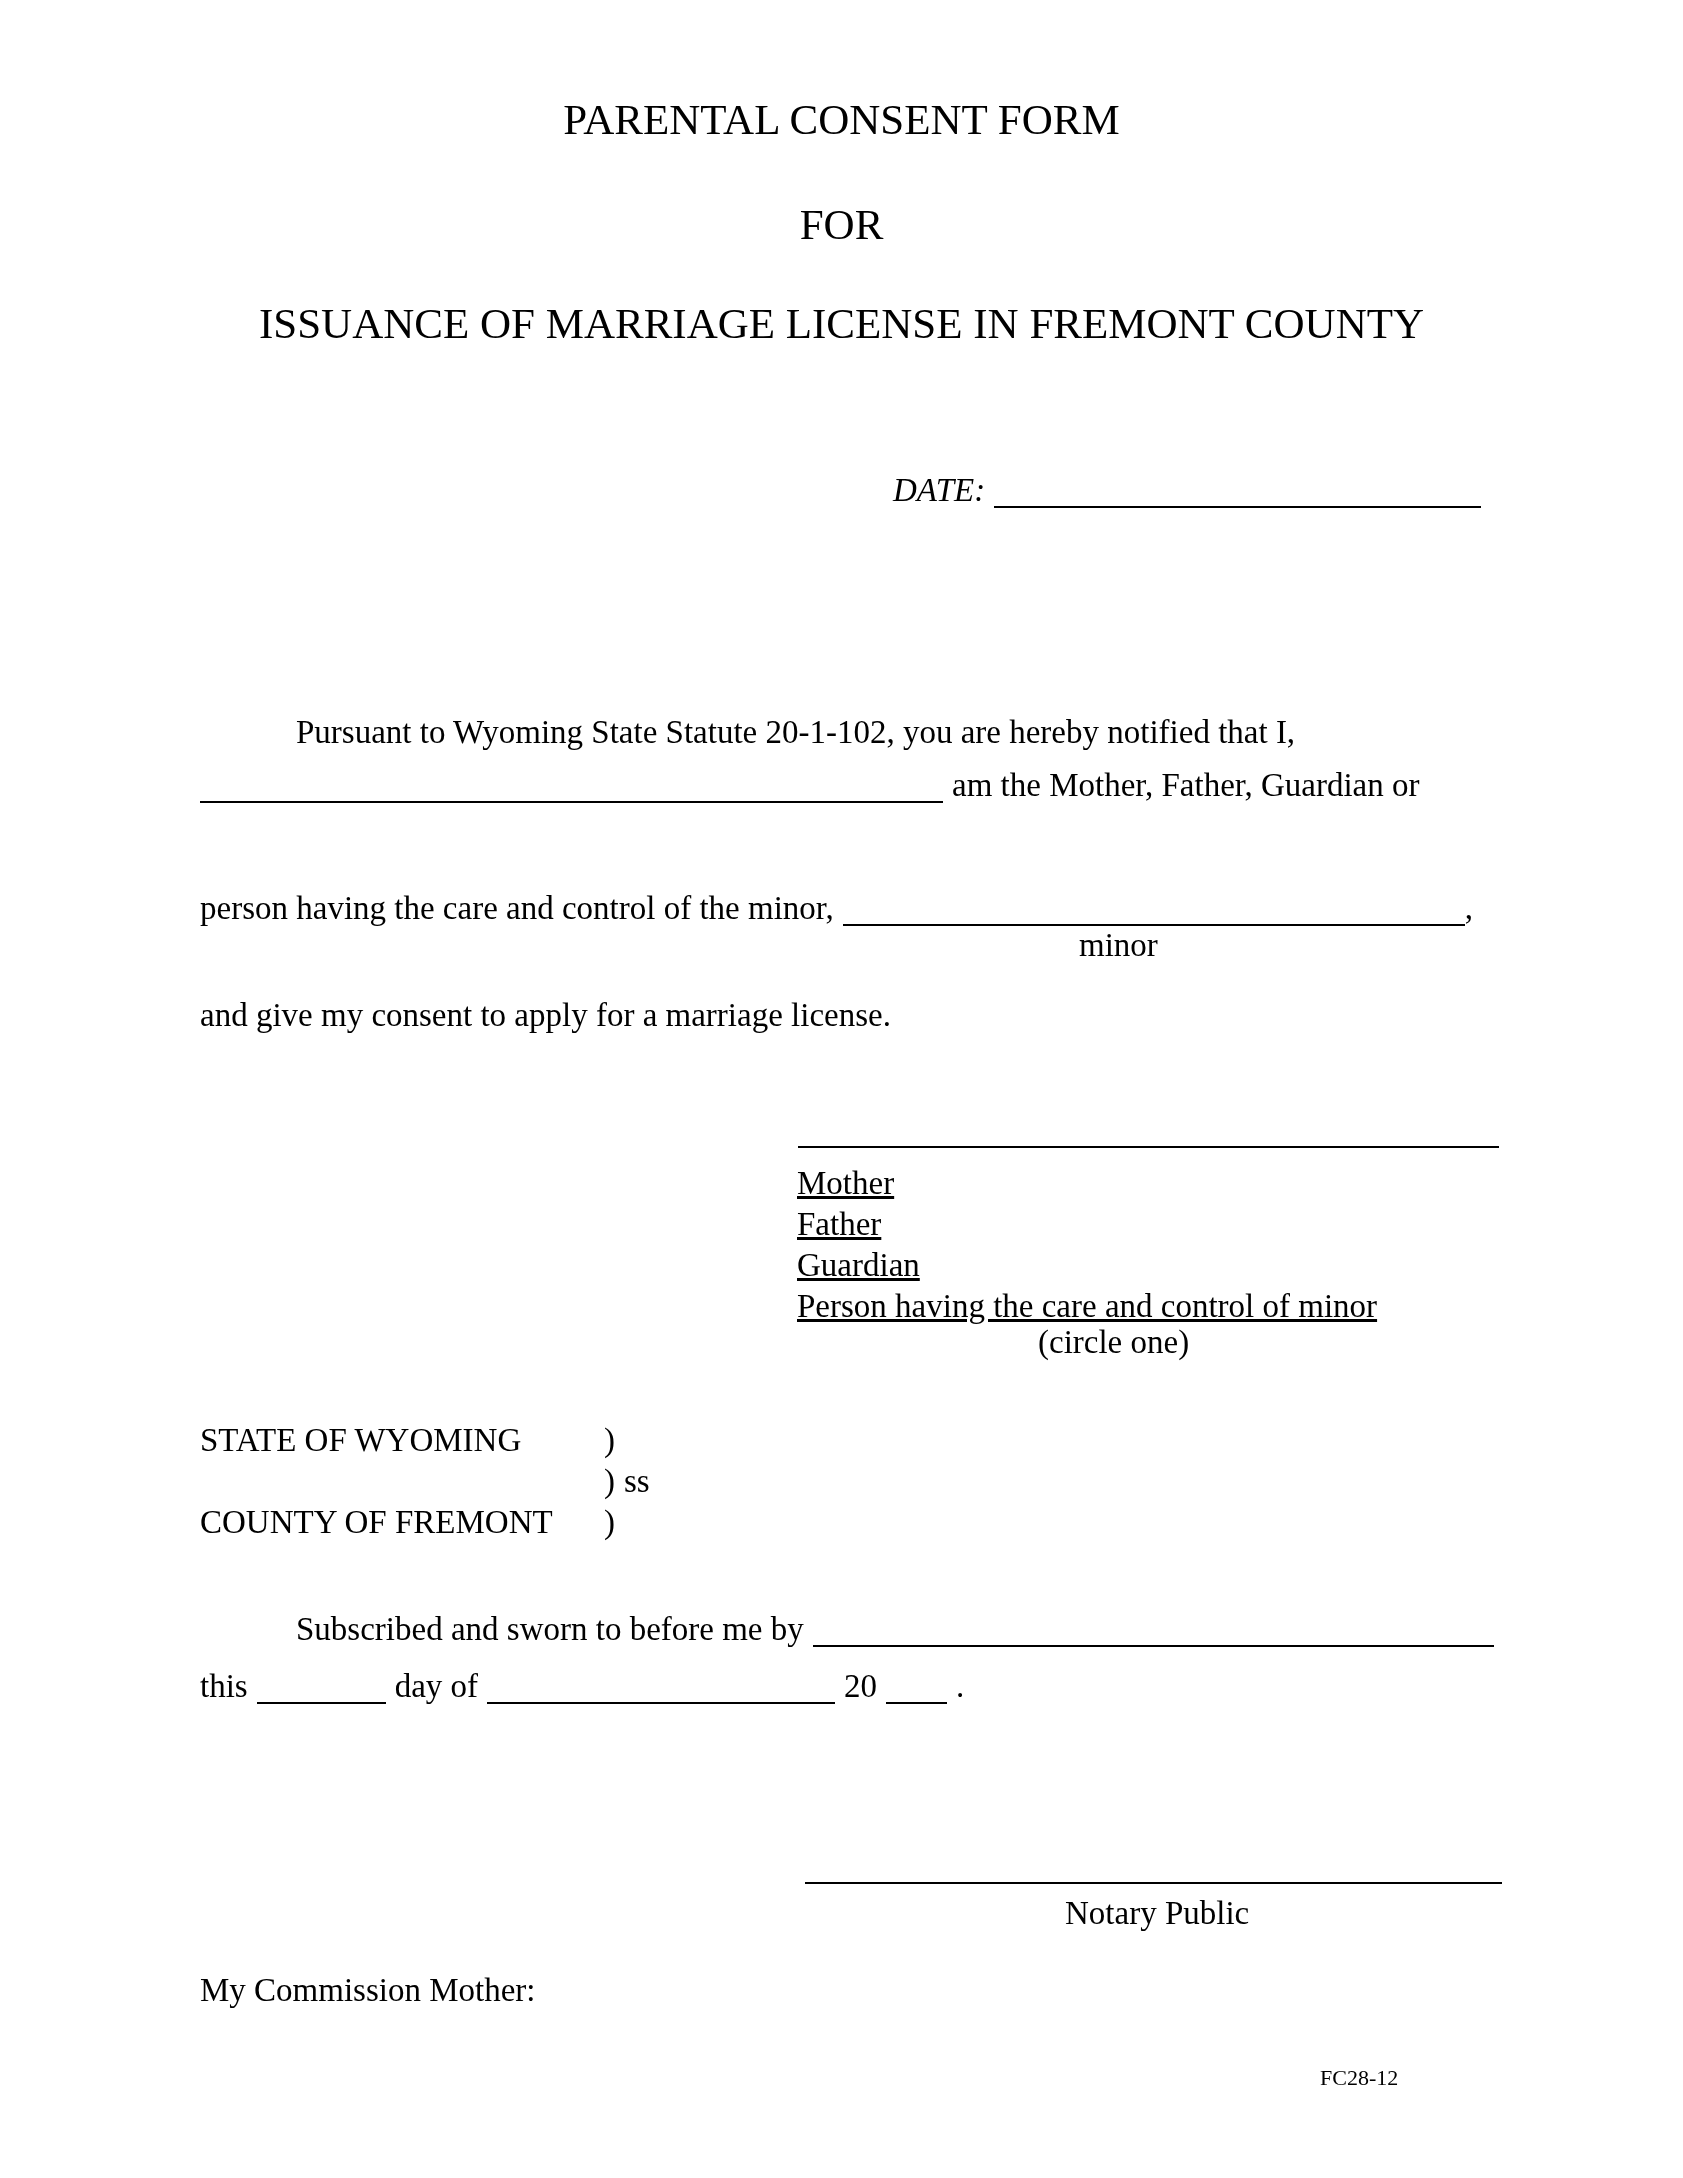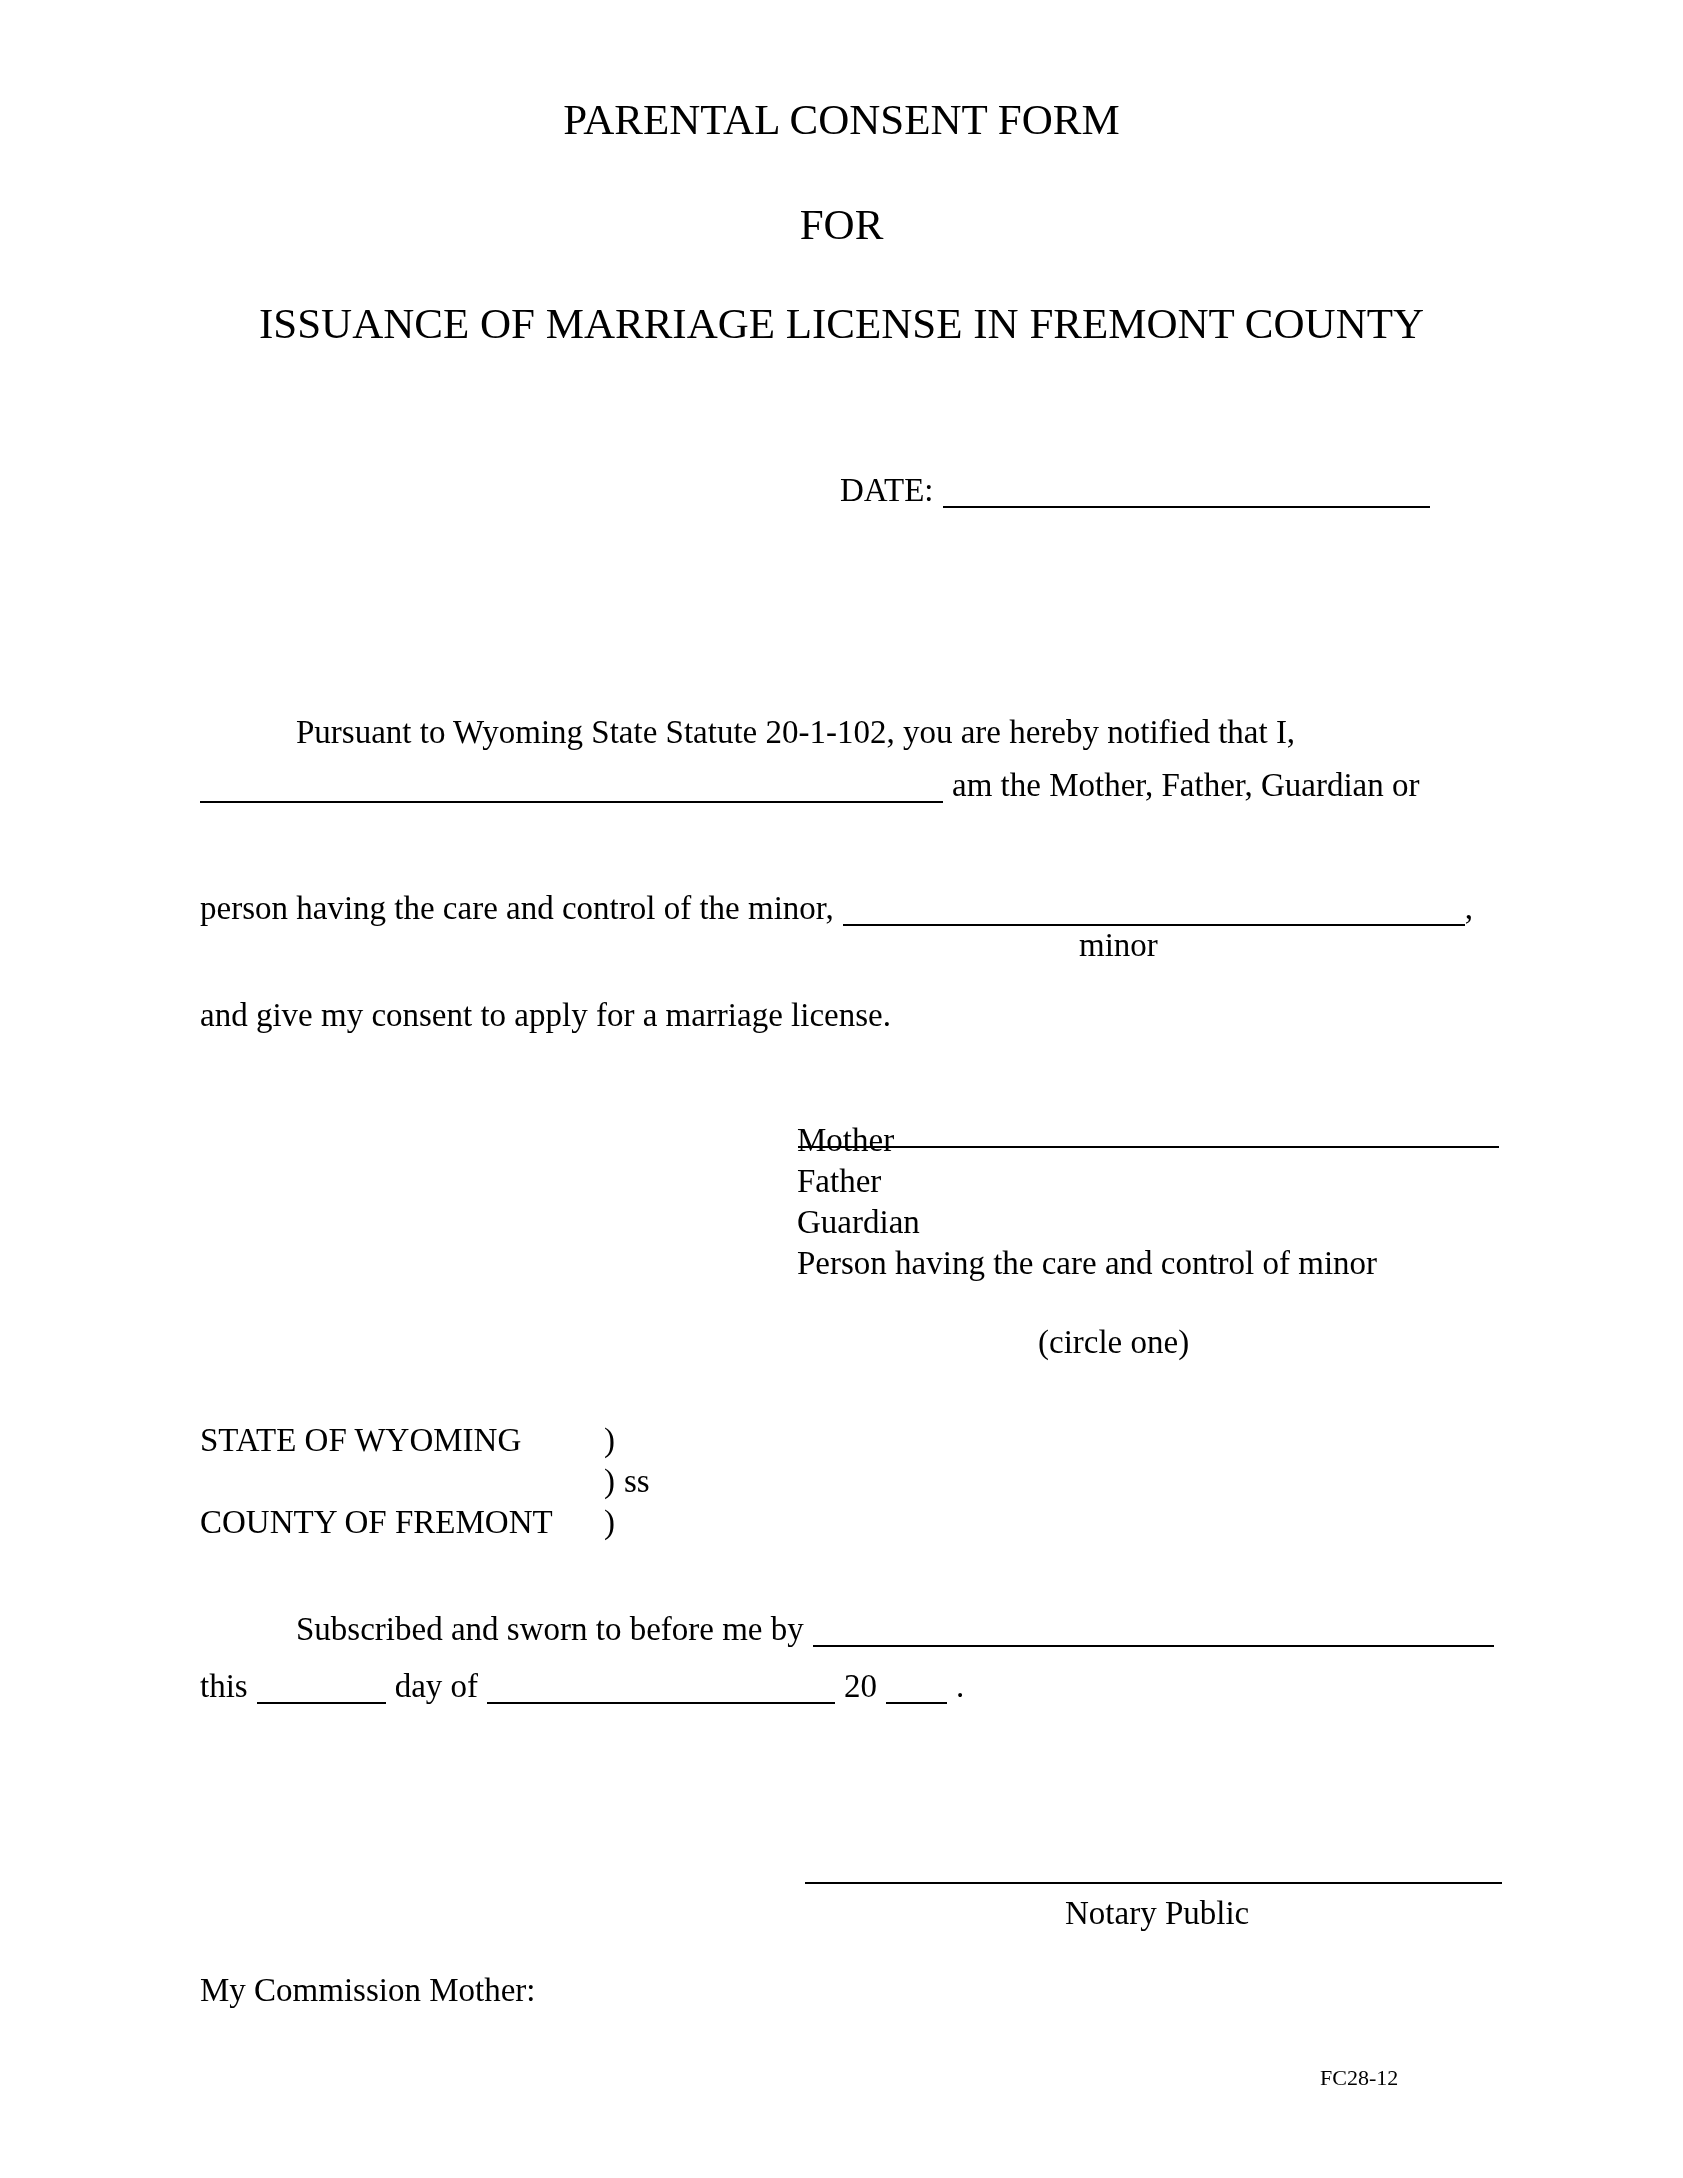--- a/index.html
+++ b/index.html
@@ -33,40 +33,40 @@
 </style>
 </head>
 <body>
 
 <div class="page">
 
   <div class="abs center bold title" style="top:95px;">PARENTAL CONSENT FORM</div>
   <div class="abs center bold title" style="top:200px;">FOR</div>
   <div class="abs center bold title" style="top:299px;">ISSUANCE OF MARRIAGE LICENSE IN FREMONT COUNTY</div>
 
-  <div class="abs" style="top:469px; left:840px;">
+  <div class="abs" style="top:469px; left:893px;font-style:italic;">
     <span>DATE:</span><span class="blank ml" style="width:487px;"></span>
   </div>
 
 
   <div class="abs" style="top:691px; left:296px;margin-top:20px;">Pursuant to Wyoming State Statute 20-1-102, you are hereby notified that I,</div>
 
   <div class="abs" style="top:764px; left:200px;">
     <span class="blank" style="width:743px;"></span><span class="ml">am the Mother, Father, Guardian or</span>
   </div>
 
   <div class="abs" style="top:887px; left:200px;">
     <span>person having the care and control of the minor,</span><span class="blank ml" style="width:622px;"></span><span>,</span>
   </div>
   <div class="abs" style="top:924px; left:1079px;">minor</div>
 
   <div class="abs" style="top:994px; left:200px;">and give my consent to apply for a marriage license.</div>
 
   <div class="sig-line" style="top:1146px; left:798px; width:701px;"></div>
-  <div class="abs options" style="top:1120px; left:797px;">
+  <div class="abs options" style="top:1163px; left:797px;text-decoration:underline;">
     <div>Mother</div>
     <div>Father</div>
     <div>Guardian</div>
     <div>Person having the care and control of minor</div>
   </div>
   <div class="abs" style="top:1321px; left:1038px;">(circle one)</div>
 
   <div class="abs" style="top:1420px; left:200px; width:594px; white-space:normal;">
     <div class="venue-row">
       <span>STATE OF WYOMING</span>

